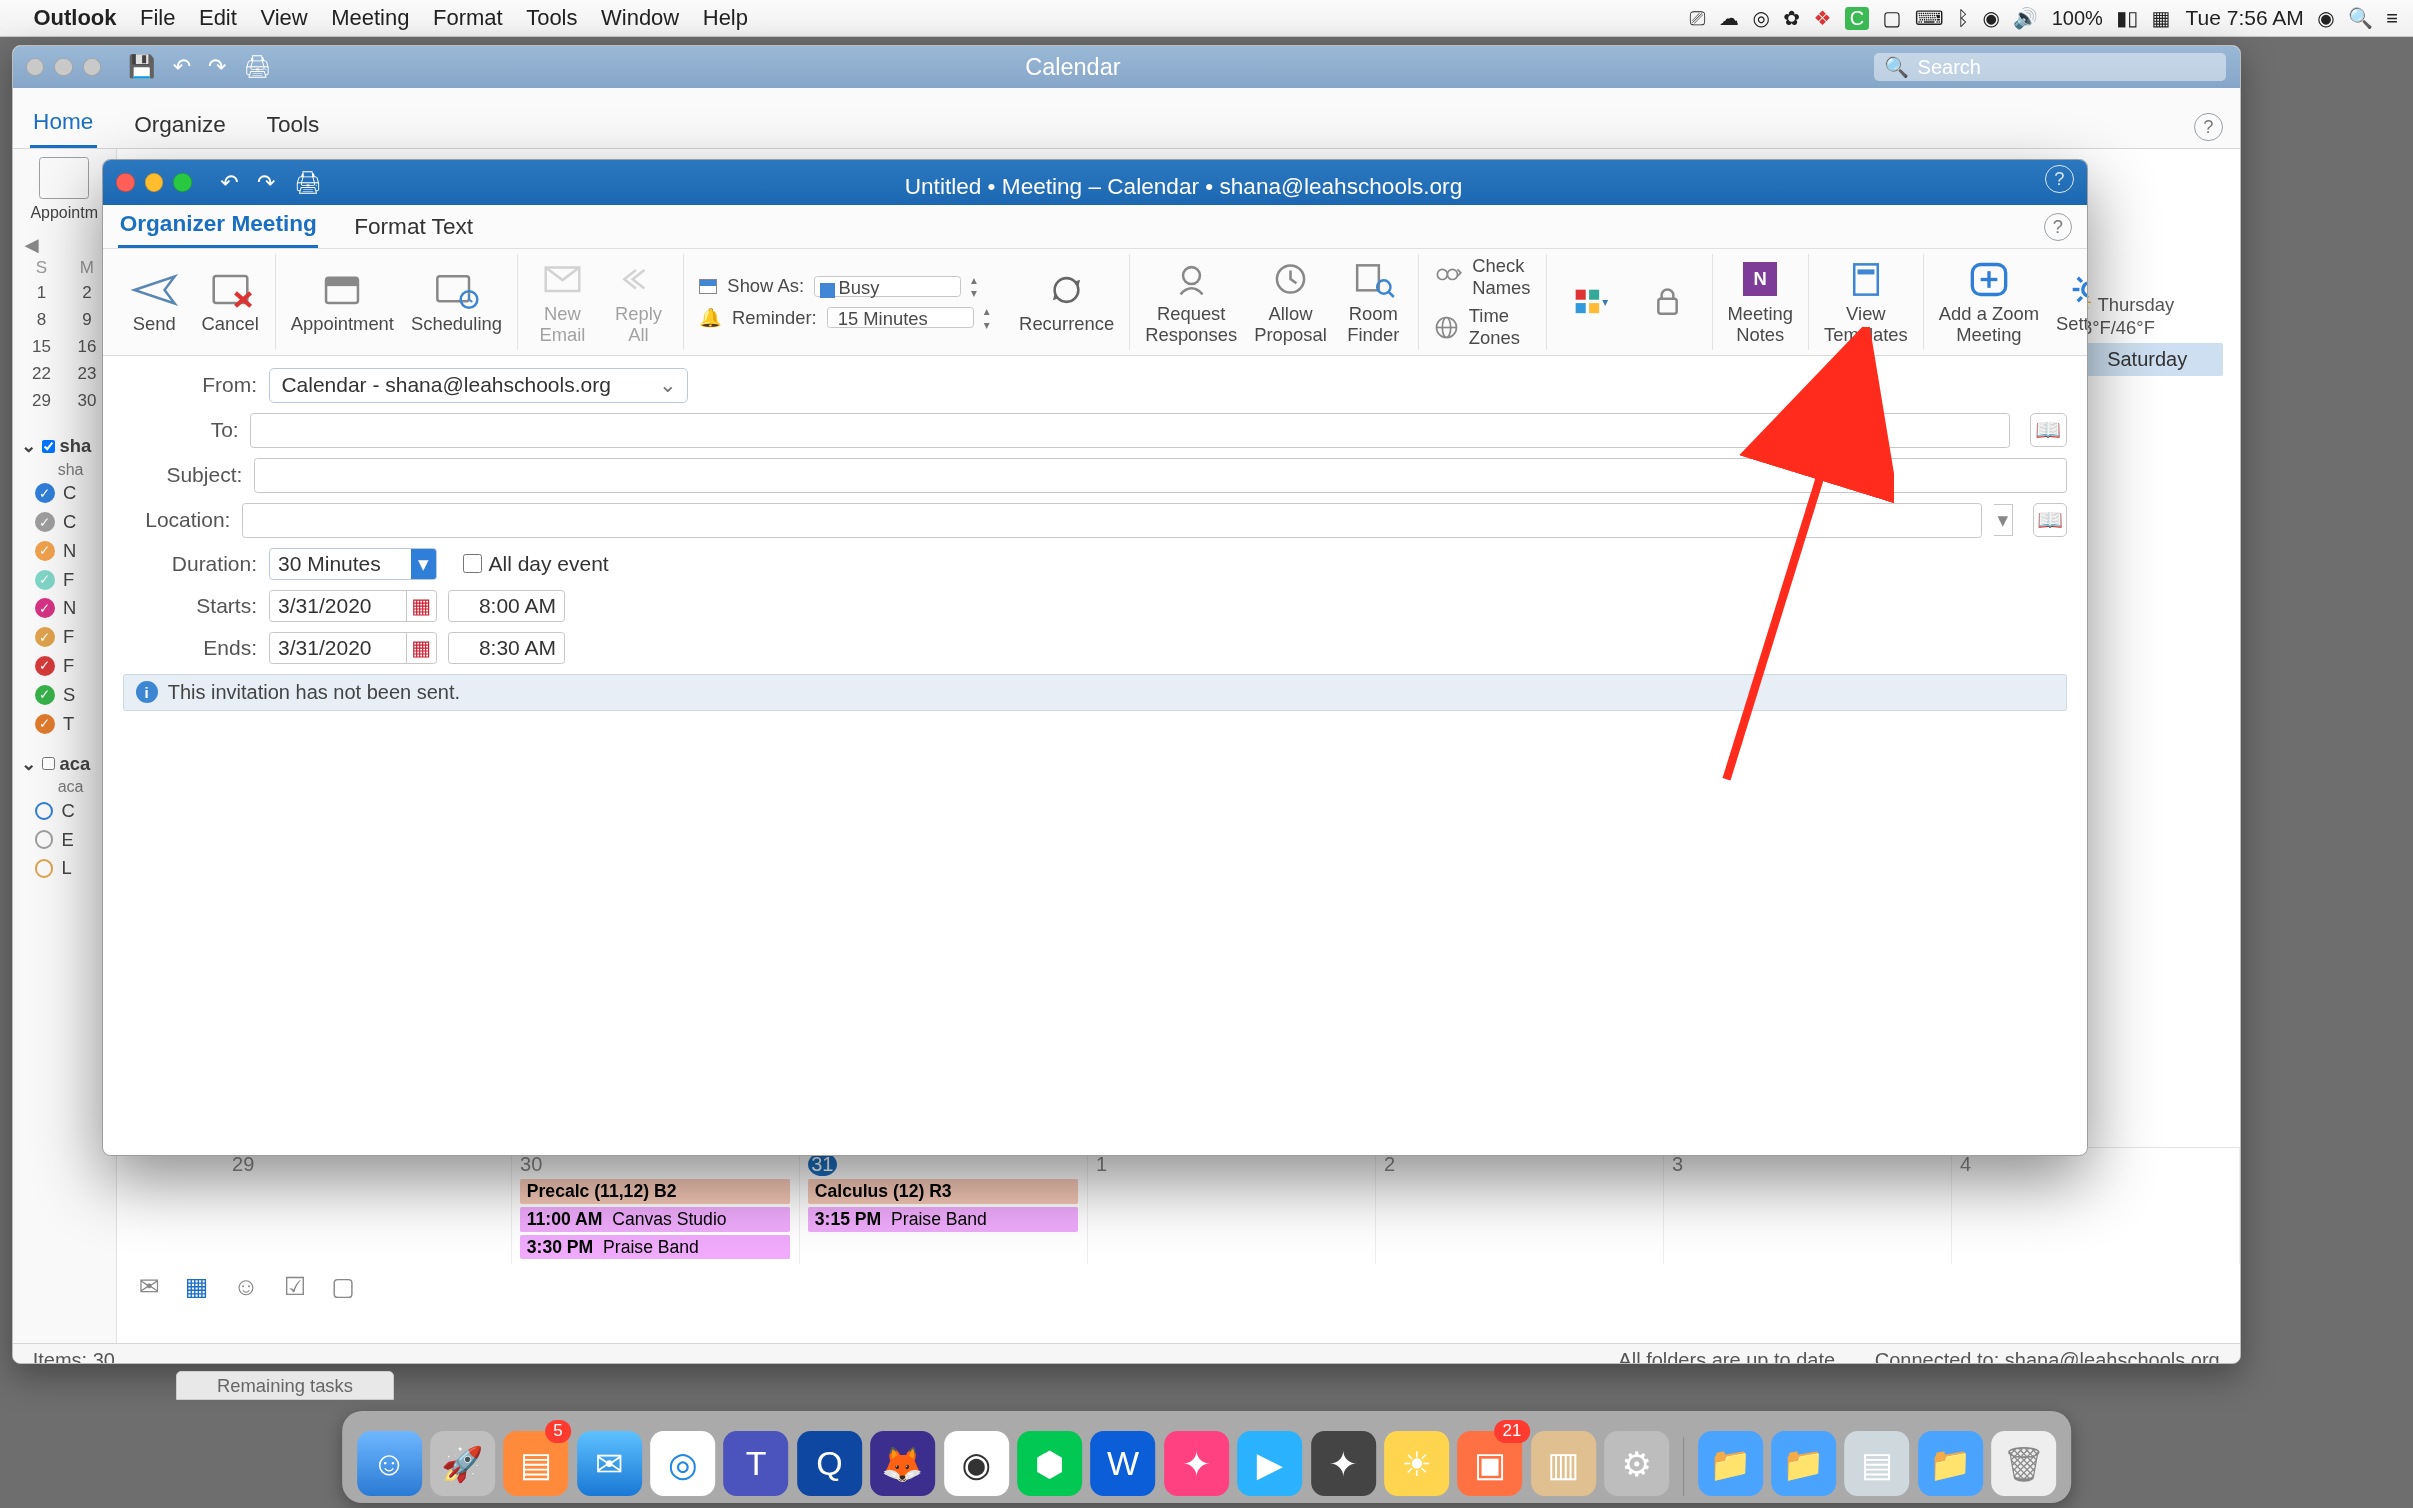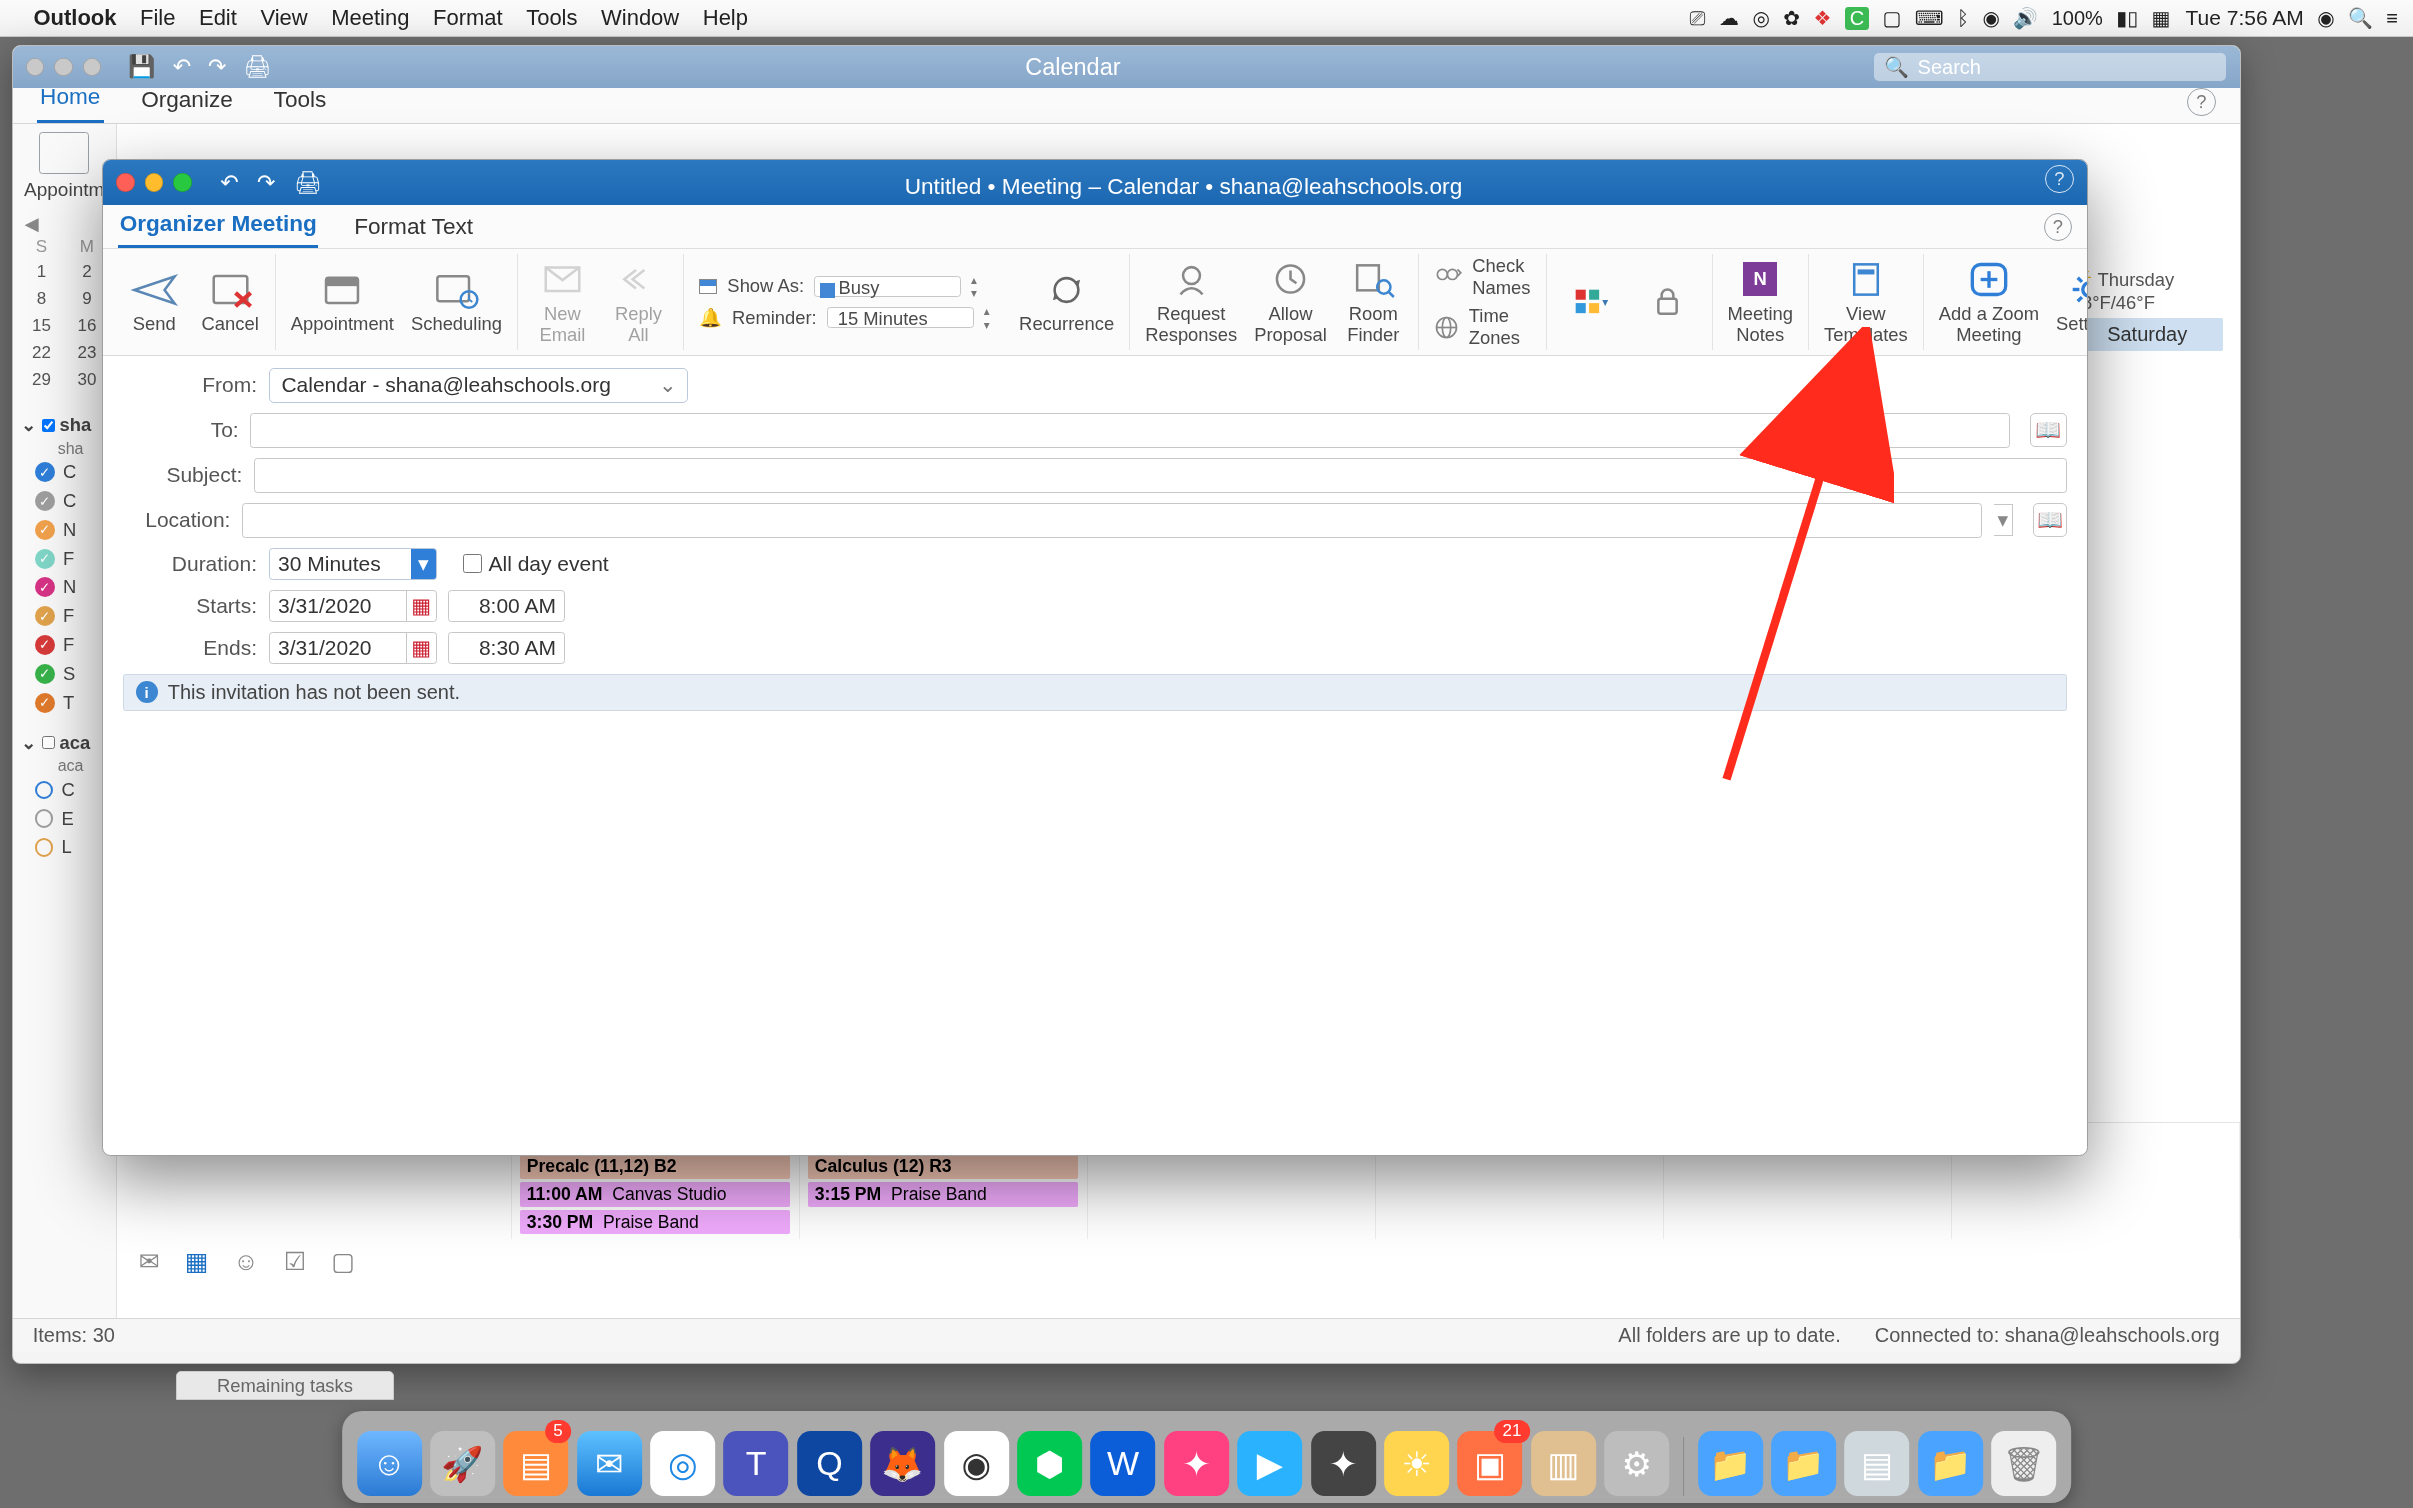--- a/index.html
+++ b/index.html
@@ -18,29 +18,29 @@
   .outlook-window { position: absolute; left: 11.7px; top: 45px; width: 2229px; height: 1319px; background: #f4f4f4; border: 0.8px solid #bdbdbd; border-radius: 8.4px; box-shadow: 0 11.7px 34px rgba(0,0,0,.35); overflow: hidden; }
   .ow-titlebar { height: 42px; background: linear-gradient(#9bb8d6,#86a6c9); display: flex; align-items: center; padding: 0 13.4px; gap: 10px; }
   .traffic { display: flex; gap: 10px; margin-right: 17px; }
   .dot { width: 18.4px; height: 18.4px; border-radius: 50%; box-shadow: inset 0 0 0 0.8px rgba(0,0,0,.2); }
   .dot.r{background:#ff5f57}.dot.y{background:#ffbd2e}.dot.g{background:#28c940}
   .dot.d{background:#c9c9c9}
   .ow-tb-icons { display:flex; gap:17px; color:#fff; font-size:22px; }
   .ow-title { flex:1; text-align:center; color:#fff; font-size:23.5px; font-weight:500; }
   .ow-search { width:352px; height:28.5px; background:rgba(255,255,255,.45); border-radius:5px; display:flex; align-items:center; padding:0 10px; color:#fff; gap:8.4px; font-size:20px; }
 
-  .ow-tabs { height: 36px; background:#fafafa; border-bottom:0.8px solid #d6d6d6; display:flex; align-items:flex-end; padding:0 24px; gap:34px; font-size:22.6px; color:#333; }
+  .ow-tabs { height: 61px; background:#fafafa; border-bottom:0.8px solid #d6d6d6; display:flex; align-items:flex-end; padding:0 17px; gap:34px; font-size:22.6px; color:#333; }
   .ow-tabs .tab { padding:0 3.4px 10px; }
   .ow-tabs .tab.active { color:#1b6fc2; border-bottom:3.4px solid #1b6fc2; font-weight:500; }
   .ow-help { margin-left:auto; width:28.5px; height:28.5px; border:1.7px solid #9aa0a6; border-radius:50%; color:#7a7a7a; display:flex; align-items:center; justify-content:center; font-size:18.4px; margin-bottom:6.7px; }
 
   .ow-body { display:flex; height: calc(100% - 42px - 47px - 34px); }
   .ow-sidebar { width:104px; border-right:0.8px solid #e1e1e1; background:#f9f9f9; padding:8.4px 5px; font-size:18.4px; color:#444; }
   .ow-sidebar .appt-icon { width:50px; height:42px; border:1.7px solid #9aa0a6; border-radius:3.4px; margin:0 auto 5px; position:relative; }
-  .ow-sidebar .label { text-align:center; font-size:19px; }
+  .ow-sidebar .label { text-align:center; font-size:16px; }
   .ow-sidebar .nav { margin-top:11.7px; display:flex; justify-content:space-between; padding:0 6.7px; color:#888; }
   .mini-cal { font-size:17px; color:#555; width:100%; }
   .mini-cal td { width:25px; text-align:center; padding:2.5px 0; }
   .mini-cal th { font-weight:400; color:#999; }
   .cal-list { margin-top:17px; font-size:18.4px; }
   .cal-list .grp { display:flex; align-items:center; gap:5px; padding:3.4px 3.4px; font-weight:600; }
   .cal-list .sub { font-size:16px; color:#7a7a7a; padding-left:40px; }
   .cal-list .item { display:flex; align-items:center; gap:8.4px; padding:3.4px 6.7px 3.4px 17px; }
   .badge { width:20px; height:20px; border-radius:50%; display:flex; align-items:center; justify-content:center; color:#fff; font-size:13.4px; }
   .ring { width:18.4px; height:18.4px; border-radius:50%; border:2.5px solid; }

